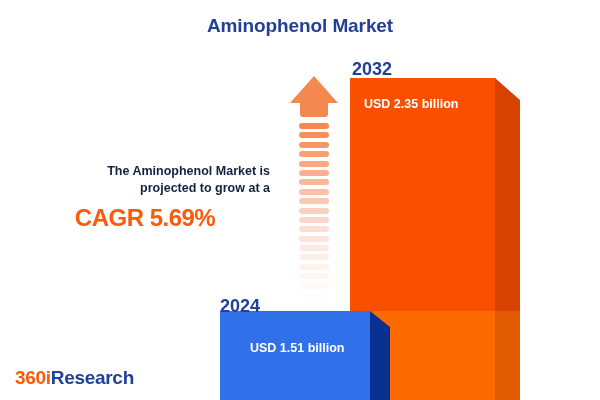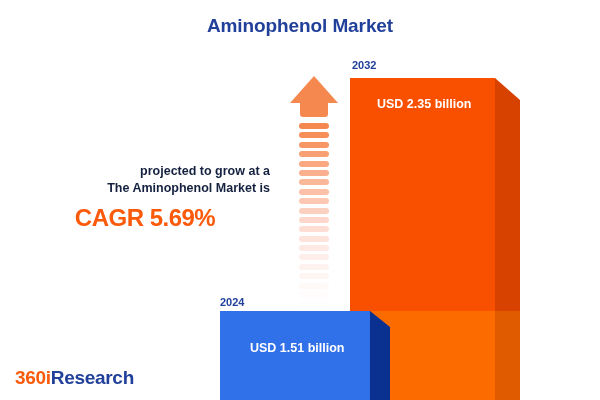--- a/index.html
+++ b/index.html
@@ -194,30 +194,30 @@
     font-size: 12.5px;
     font-weight: bold;
     white-space: nowrap;
   }
   #value-2024 {
     left: 250px;
     top: 341px;
     z-index: 6;
   }
   #value-2032 {
-    left: 377px;
+    left: 364px;
     top: 97px;
     z-index: 6;
   }
 
   
   .year-label {
     position: absolute;
     color: #21409A;
-    font-size: 11px;
+    font-size: 18px;
     font-weight: bold;
     z-index: 6;
   }
   #year-2024 {
     left: 220px;
     top: 296px;
   }
   #year-2032 {
     left: 352px;
     top: 59px;
@@ -237,22 +237,22 @@
   .logo .logo-research { color: #21409A; margin-top: 37px; }
 </style>
 </head>
 <body>
 
 <div id="infographic">
 
   <div class="chart-title">Aminophenol Market</div>
 
   <div class="caption-block">
+    <div class="caption-line">The Aminophenol Market is</div>
     <div class="caption-line">projected to grow at a</div>
-    <div class="caption-line">The Aminophenol Market is</div>
     <div class="caption-cagr">CAGR 5.69%</div>
   </div>
 
   <div class="growth-arrow">
     <div class="arrow-head">
       <div class="tri"></div>
       <div class="neck"></div>
     </div>
     <div class="arrow-stripes" id="arrow-stripes">
         <div class="stripe" style="background: rgb(244, 136, 78);"></div>

